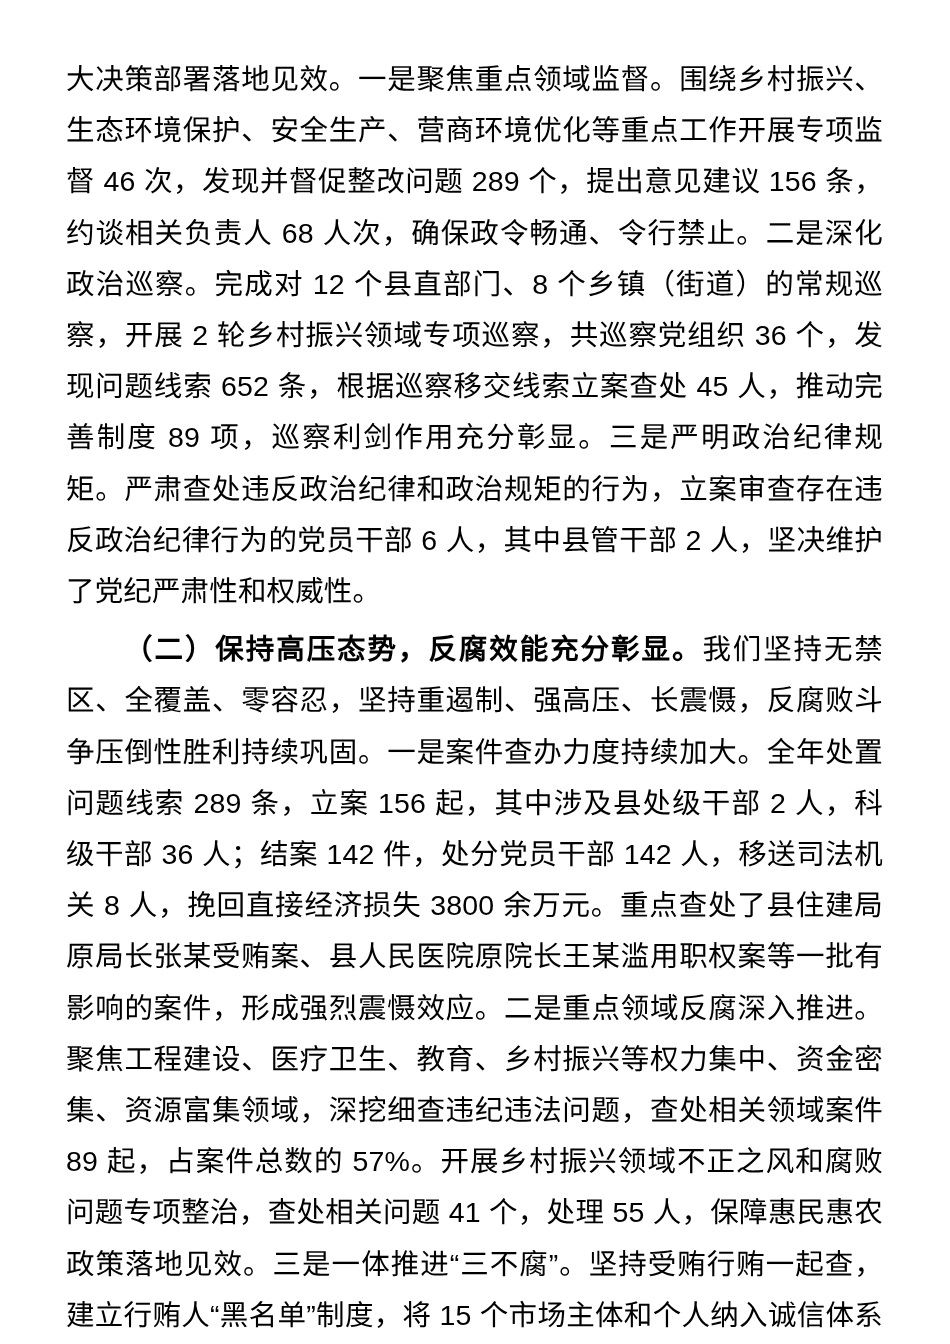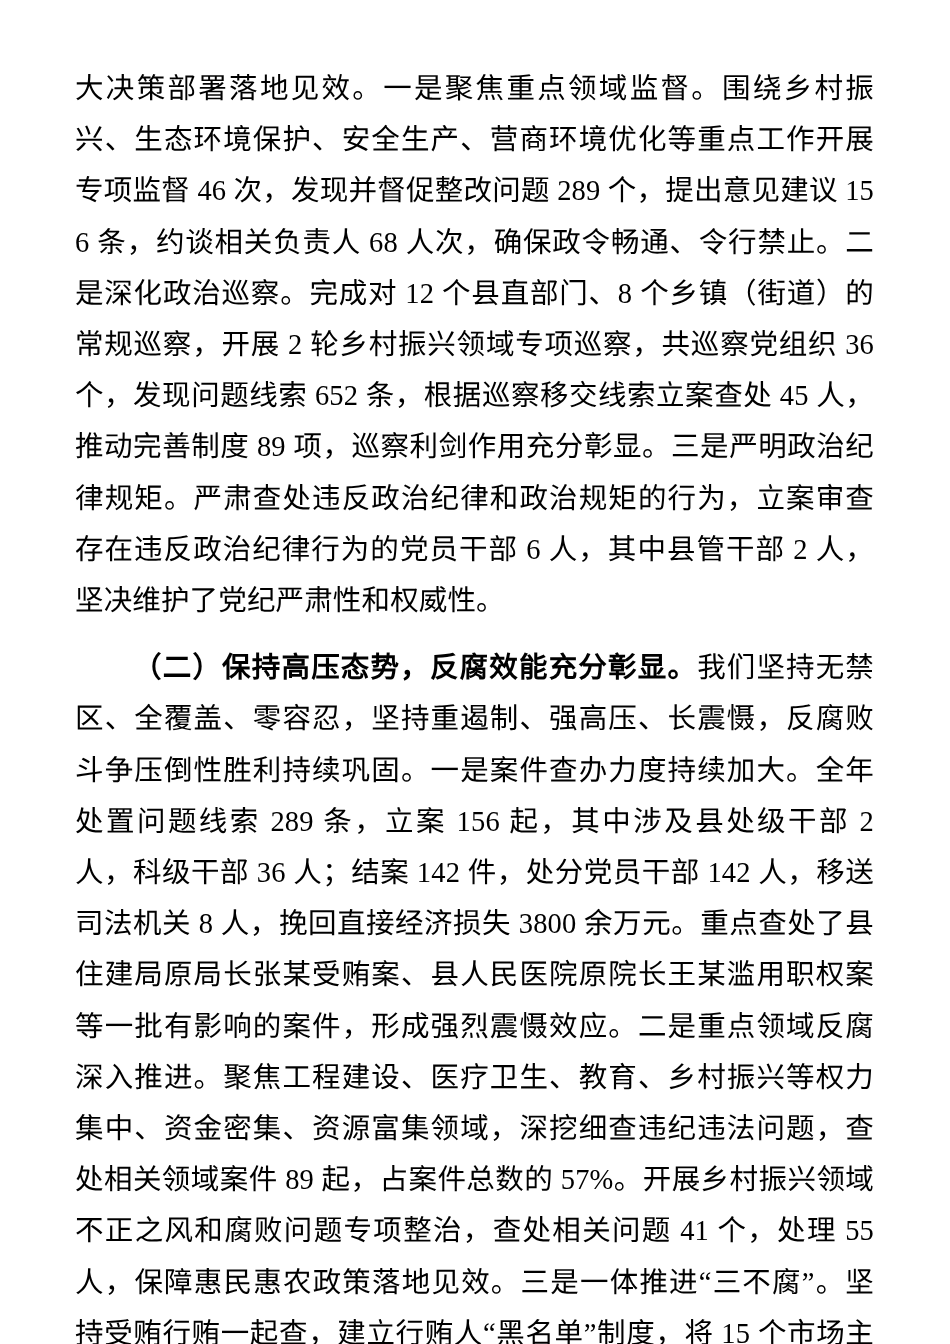--- a/index.html
+++ b/index.html
@@ -24,31 +24,30 @@
     box-sizing: border-box;
     padding: 47px 60px 0 59px;
     background: #ffffff;
   }
 
   .doc-body {
     width: 831px;
   }
 
   p.para {
-    margin: 16px;
+    margin: 7px;
     padding: 0;
     font-size: 28.5px;
     line-height: 51.2px;
     text-align: justify;
     text-justify: inter-character;
     text-align-last: left;
     letter-spacing: 0.15px;
     word-break: break-all;
     color: #000000;
-    font-family: Liberation Serif, serif;
   }
 
   p.para + p.para {
     margin-top: 2px;
   }
 
   p.indent {
     text-indent: 58px;
   }
 

